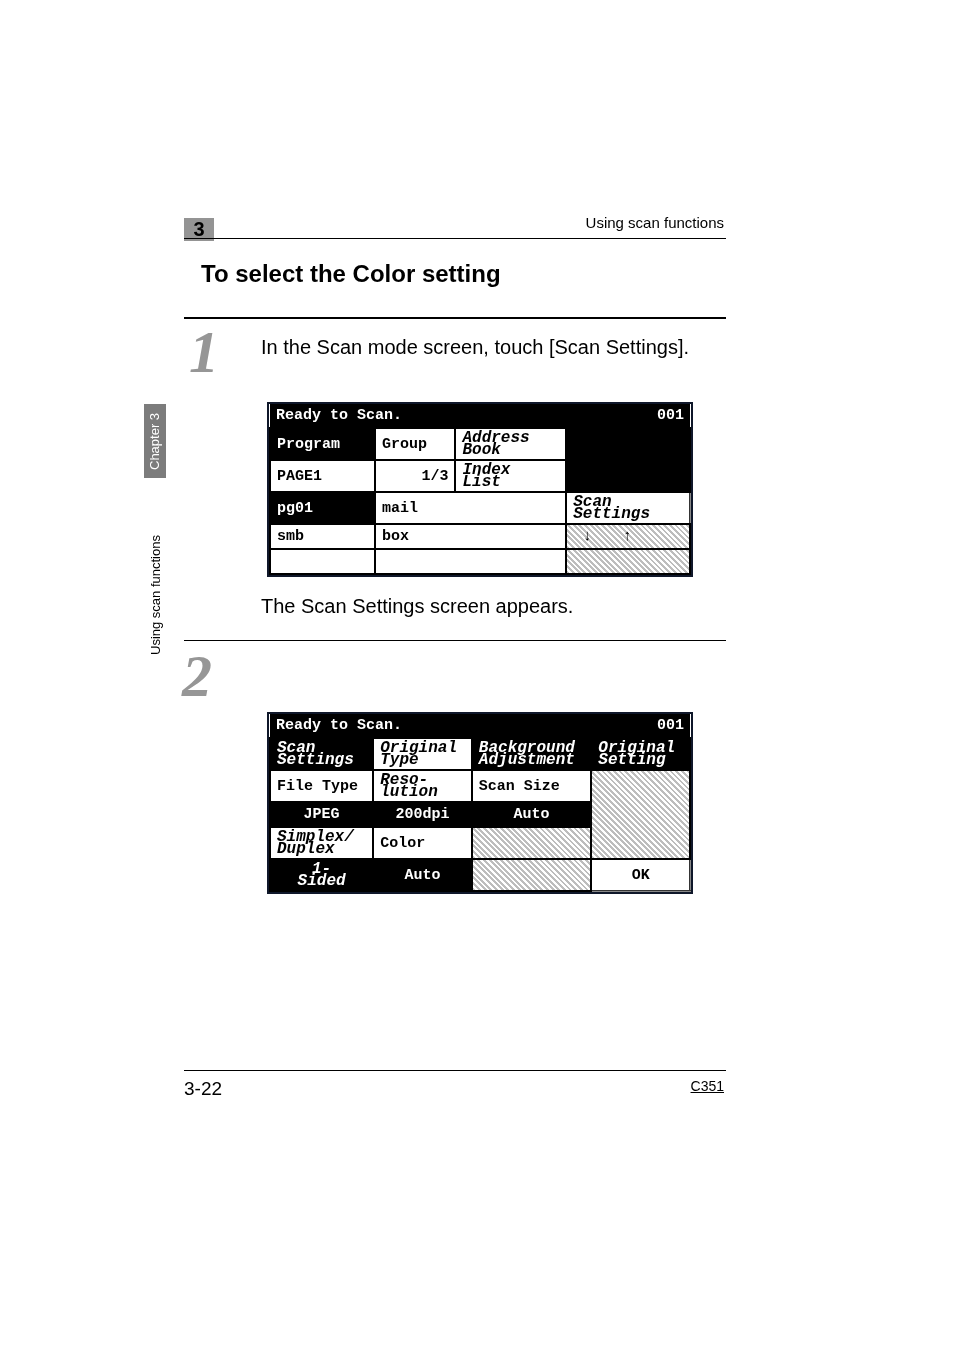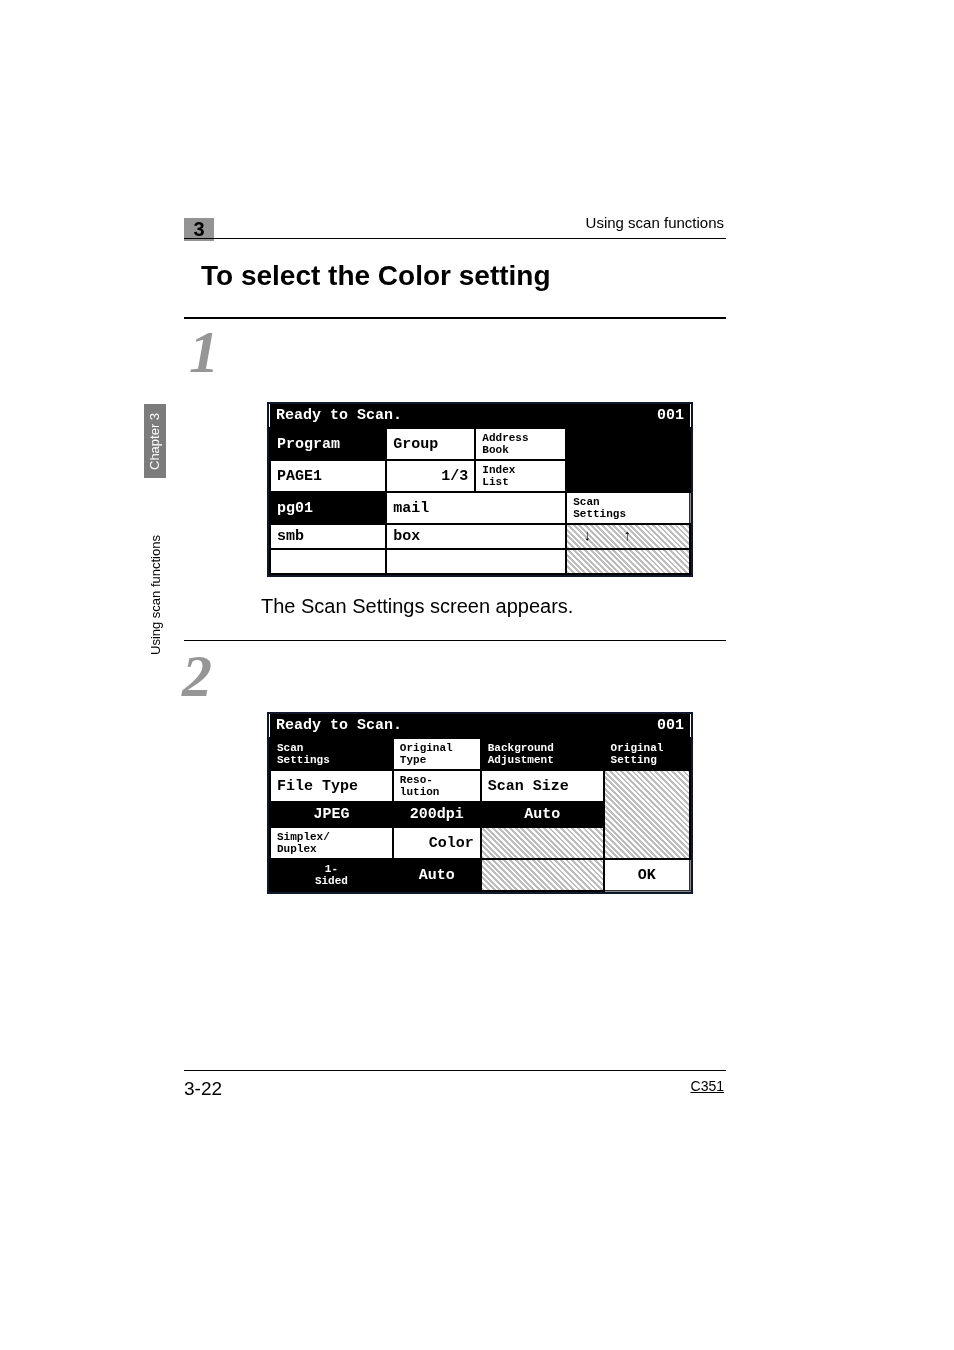--- a/index.html
+++ b/index.html
@@ -42,21 +42,21 @@
     color: #000;
     font-weight: bold;
     font-size: 20px;
     text-align: center;
     line-height: 22px;
   }
   .heading {
     position: absolute;
     top: 260px;
     left: 201px;
-    font-size: 28px;
+    font-size: 24px;
     font-weight: bold;
   }
   .section-rule-top {
     position: absolute;
     top: 317px;
     left: 184px;
     width: 542px;
     height: 2px;
     background: #000;
   }
@@ -176,41 +176,43 @@
   }
   .lcd .btn3d {
     border: 2px outset #888;
   }
   .arrow-btn {
     display: inline-block;
     width: 40px;
     text-align: center;
   }
   .mini {
-    font-size: 11px;
+    font-size: 16px;
     line-height: 12px;
+    font-style: italic;
   }
 
   .lcd1 { top: 402px; width: 422px; }
   .lcd2 { top: 712px; width: 422px; }
 </style>
 </head>
 <body>
 
 <div class="page">
 
   <div class="header-right">Using scan functions</div>
   <div class="chapter-badge">3</div>
   <div class="header-rule"></div>
 
   <div class="heading">To select the Color setting</div>
 
   <div class="section-rule-top"></div>
 
   <div class="big-number num1">1</div>
+  <div class="step-text step1">In the Scan mode screen, touch [Scan Settings].</div>
 
   <div class="lcd lcd1">
     <table>
       <tbody>
           <tr class="titlebar">
         <td class="inv" colspan="3" style="border:none;">Ready to Scan.</td>
         <td class="inv" style="text-align:right;border:none;">001</td>
       </tr>
       <tr>
         <td class="inv">Program</td>
@@ -279,21 +281,21 @@
         <td rowspan="3" class="shade"></td>
       </tr>
       <tr>
         <td class="inv" style="text-align:center;">JPEG</td>
         <td class="inv" style="text-align:center;">200dpi</td>
         <td class="inv" style="text-align:center;">Auto</td>
       </tr>
       <tr>
         <td class="mini" style="white-space:pre;">Simplex/
 Duplex</td>
-        <td style="text-align:right;">Color</td>
+        <td style="text-align:left;">Color</td>
         <td class="shade"></td>
       </tr>
       <tr>
         <td class="inv mini" style="text-align:center;white-space:pre;">1-
 Sided</td>
         <td class="inv" style="text-align:center;">Auto</td>
         <td class="shade"></td>
         <td style="text-align:center;" class="btn3d">OK</td>
       </tr>
     </tbody>

